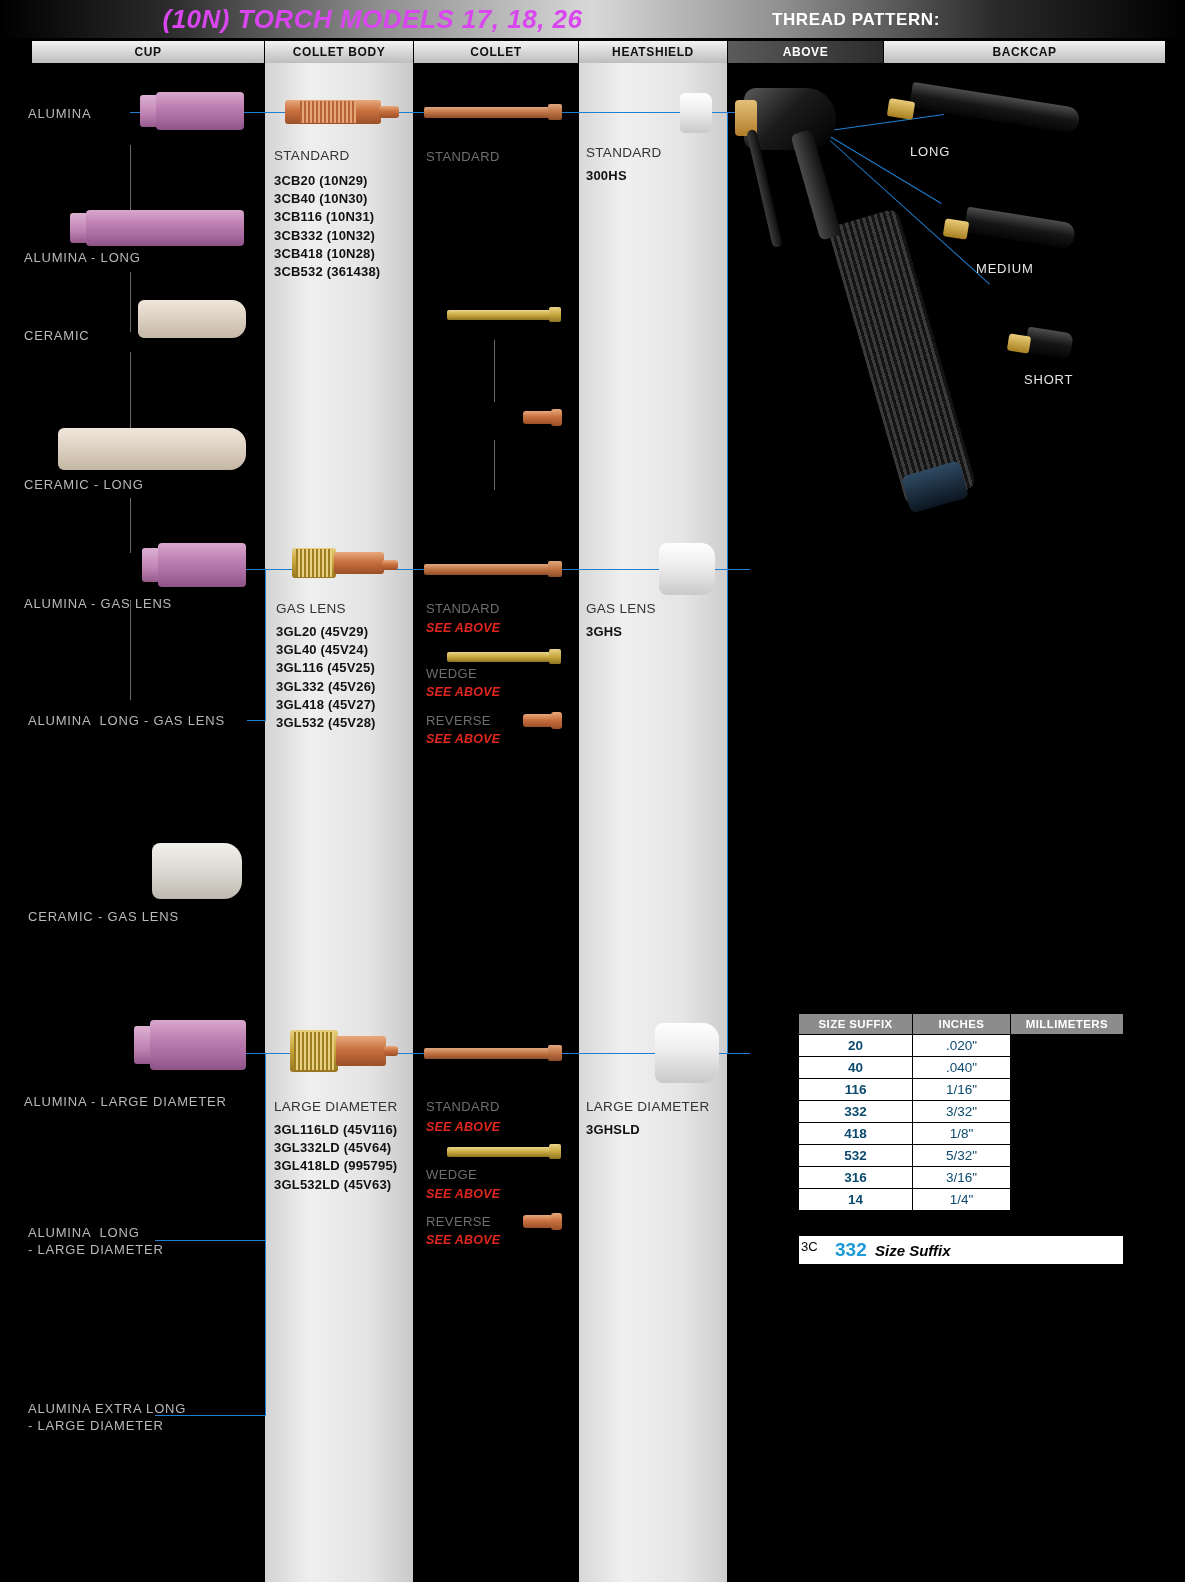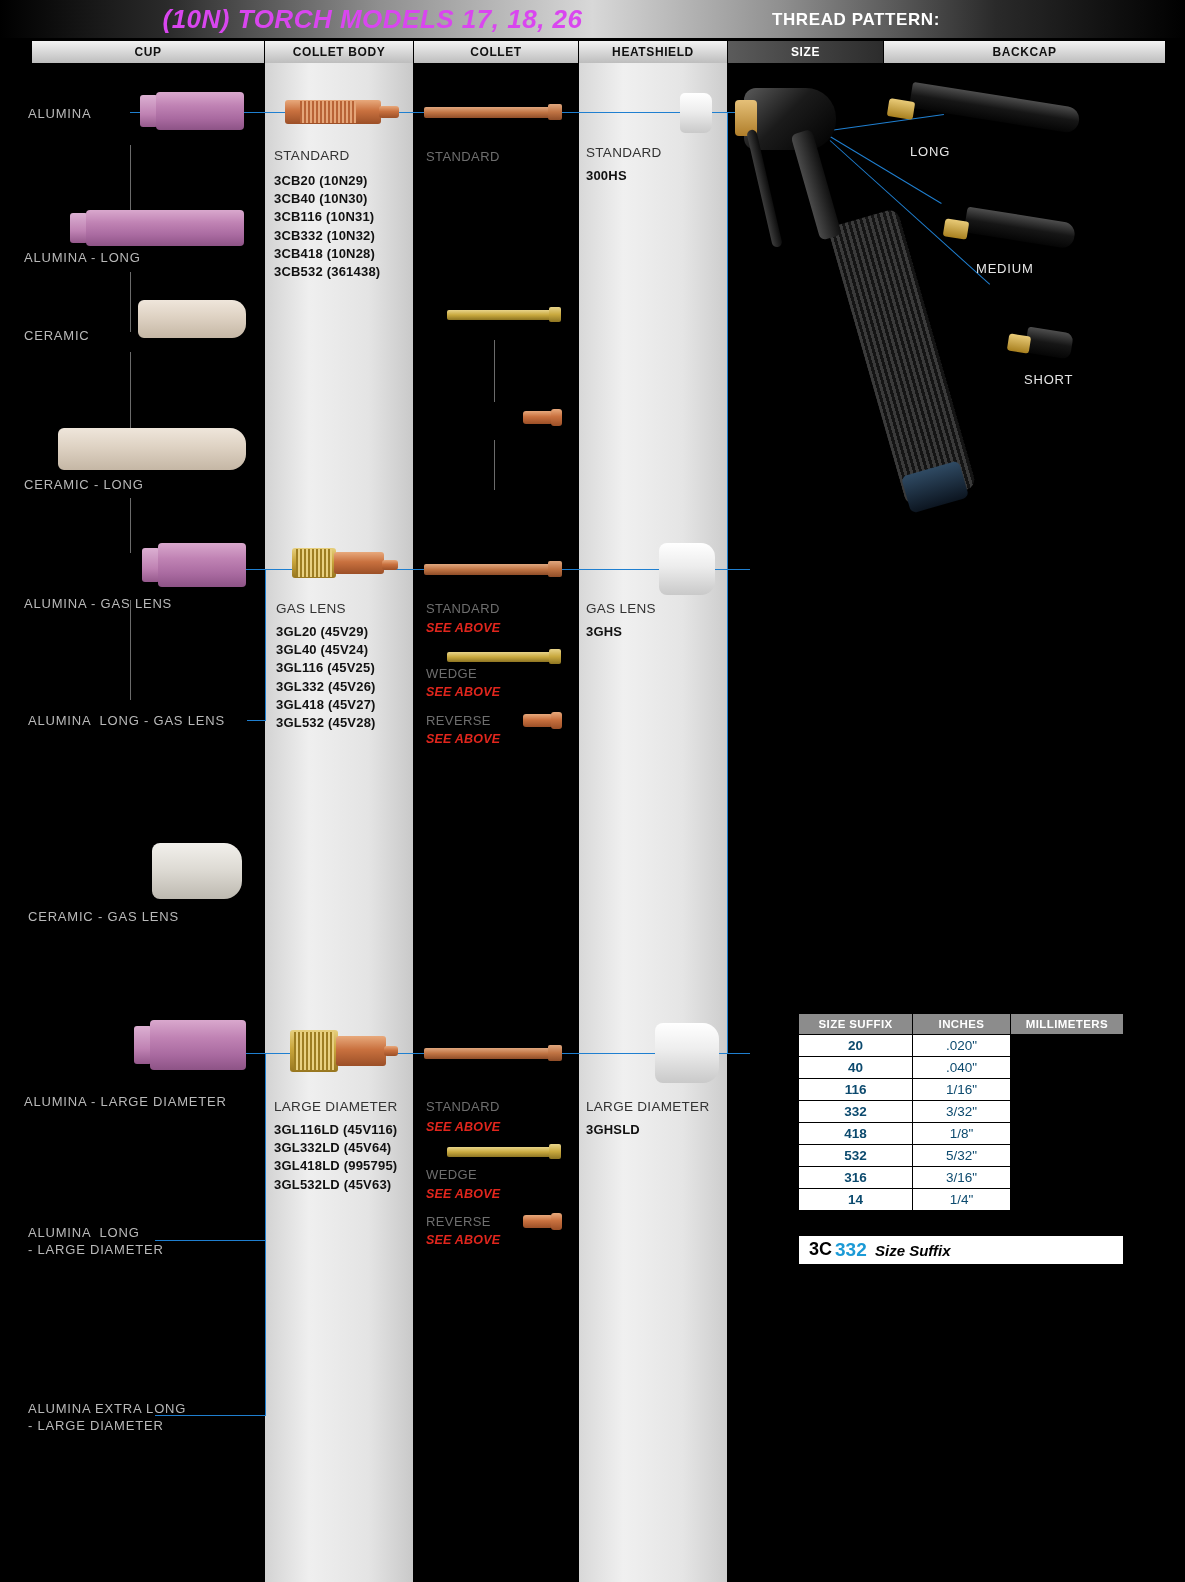--- a/index.html
+++ b/index.html
@@ -49,36 +49,36 @@
   .hs-white{background:linear-gradient(to bottom,#ffffff 0%,#ededed 45%,#c9c9c9 100%);border-radius:5px;}
 
   
   #tbl{position:absolute;left:798px;top:1013px;width:326px;border-collapse:collapse;}
   #tbl th{background:#8c8c8c;color:#fff;font-size:11.5px;font-weight:bold;letter-spacing:.4px;
           padding:4px 0;border:1px solid #000;}
   #tbl td{background:#fff;color:#0c4a6e;font-size:13.5px;text-align:center;padding:3px 0;border:1px solid #000;}
   #tbl td.sfx{font-weight:bold;}
   #tbl td.mm{background:#000;}
   #suffixbar{position:absolute;left:798px;top:1235px;width:324px;height:28px;background:#fff;border:1px solid #000;}
-  #suffixbar .a{position:absolute;left:10px;top:3px;font-size:18px;font-weight:bold;color:#000;}
+  #suffixbar .a{position:absolute;left:2px;top:3px;font-size:13px;font-weight:normal;color:#000;}
   #suffixbar .b{position:absolute;left:36px;top:3px;font-size:19px;font-weight:bold;color:#1b9ad6;}
   #suffixbar .c{position:absolute;left:76px;top:6px;font-size:15px;font-style:italic;font-weight:bold;color:#000;}
 </style>
 </head>
 <body>
 
 <div id="header"></div>
 <div id="title">(10N) TORCH MODELS 17, 18, 26</div>
 <div id="thread">THREAD PATTERN:</div>
 
 <div class="colhead" style="left:32px;width:232px;background:linear-gradient(to bottom,#f3f3f3,#bdbdbd);">CUP</div>
 <div class="colhead" style="left:265px;width:148px;background:linear-gradient(to bottom,#f3f3f3,#bdbdbd);">COLLET BODY</div>
 <div class="colhead" style="left:414px;width:164px;background:linear-gradient(to bottom,#f3f3f3,#bdbdbd);text-align:center;">COLLET</div>
 <div class="colhead" style="left:579px;width:148px;background:linear-gradient(to bottom,#f3f3f3,#bdbdbd);">HEATSHIELD</div>
-<div class="colhead dark" style="left:728px;width:155px;background:linear-gradient(to right,#5b5b5b,#2c2c2c);">SIZE</div>
+<div class="colhead dark" style="left:728px;width:155px;background:linear-gradient(to right,#5b5b5b,#2c2c2c);">ABOVE</div>
 <div class="colhead" style="left:884px;width:281px;background:linear-gradient(to bottom,#f3f3f3,#bdbdbd);">BACKCAP</div>
 
 <div class="panel" style="left:265px;width:148px;background:linear-gradient(to right,#d3d3d3,#efefef 30%,#e4e4e4 70%,#c9c9c9);"></div>
 <div class="panel" style="left:579px;width:148px;background:linear-gradient(to right,#d8d8d8,#f0f0f0 30%,#e5e5e5 70%,#cdcdcd);"></div>
 
 <div class="hline" style="left:130px;top:112px;width:620px;"></div>
 <div class="hline" style="left:150px;top:569px;width:600px;"></div>
 <div class="hline" style="left:150px;top:1053px;width:600px;"></div>
 
 <div class="vgrey" style="left:130px;top:145px;height:95px;"></div>

